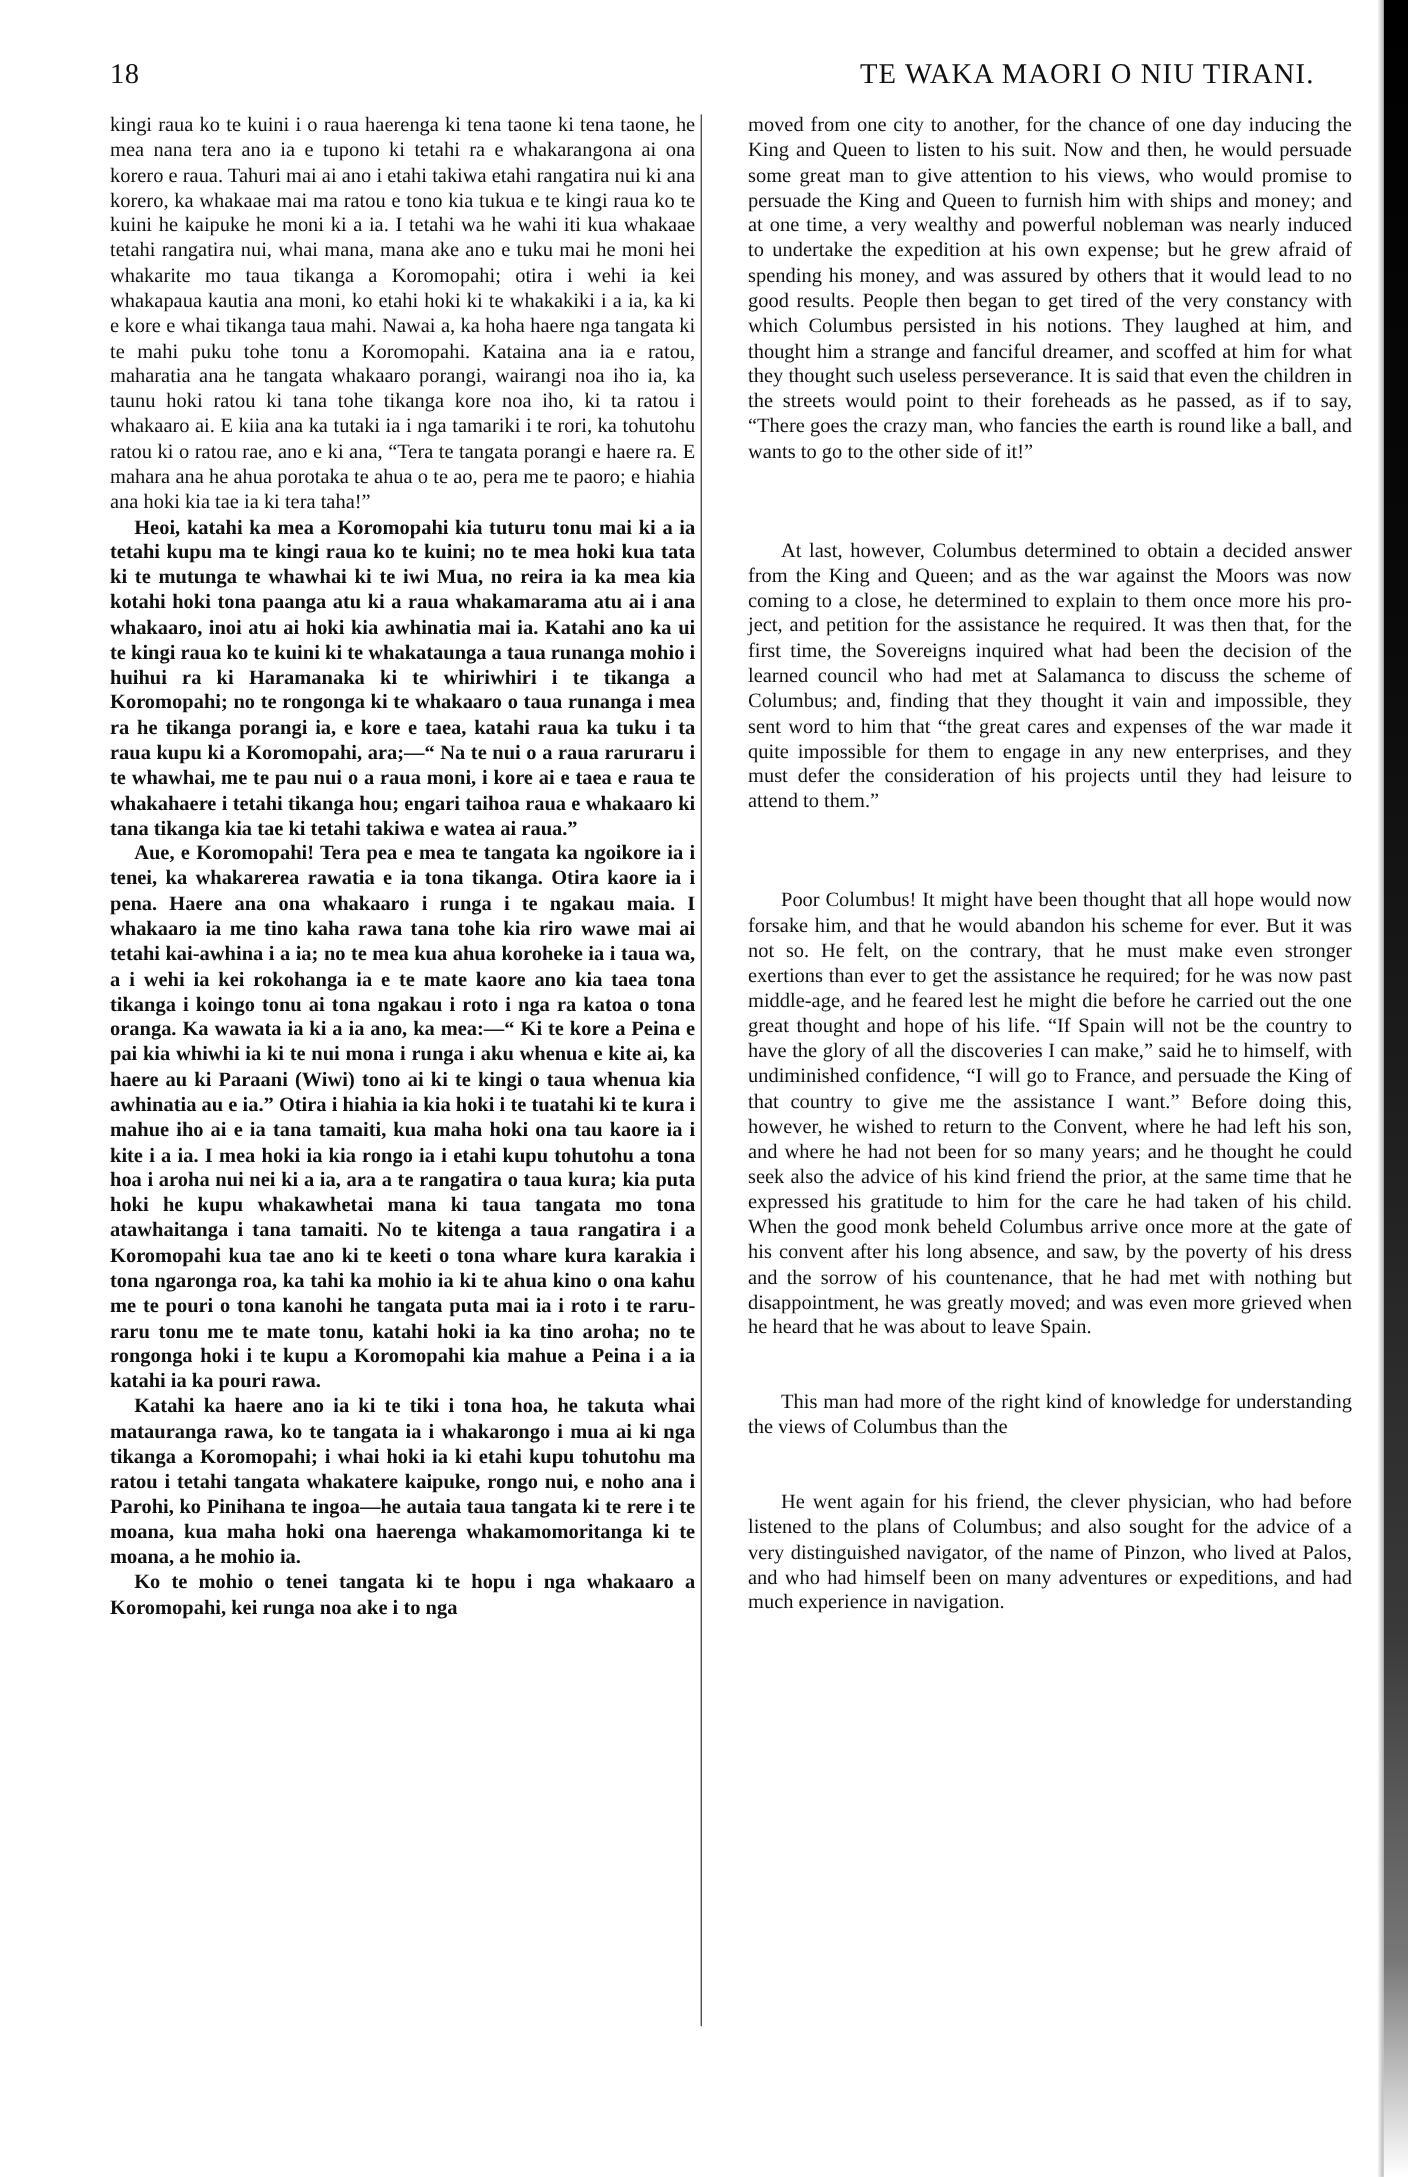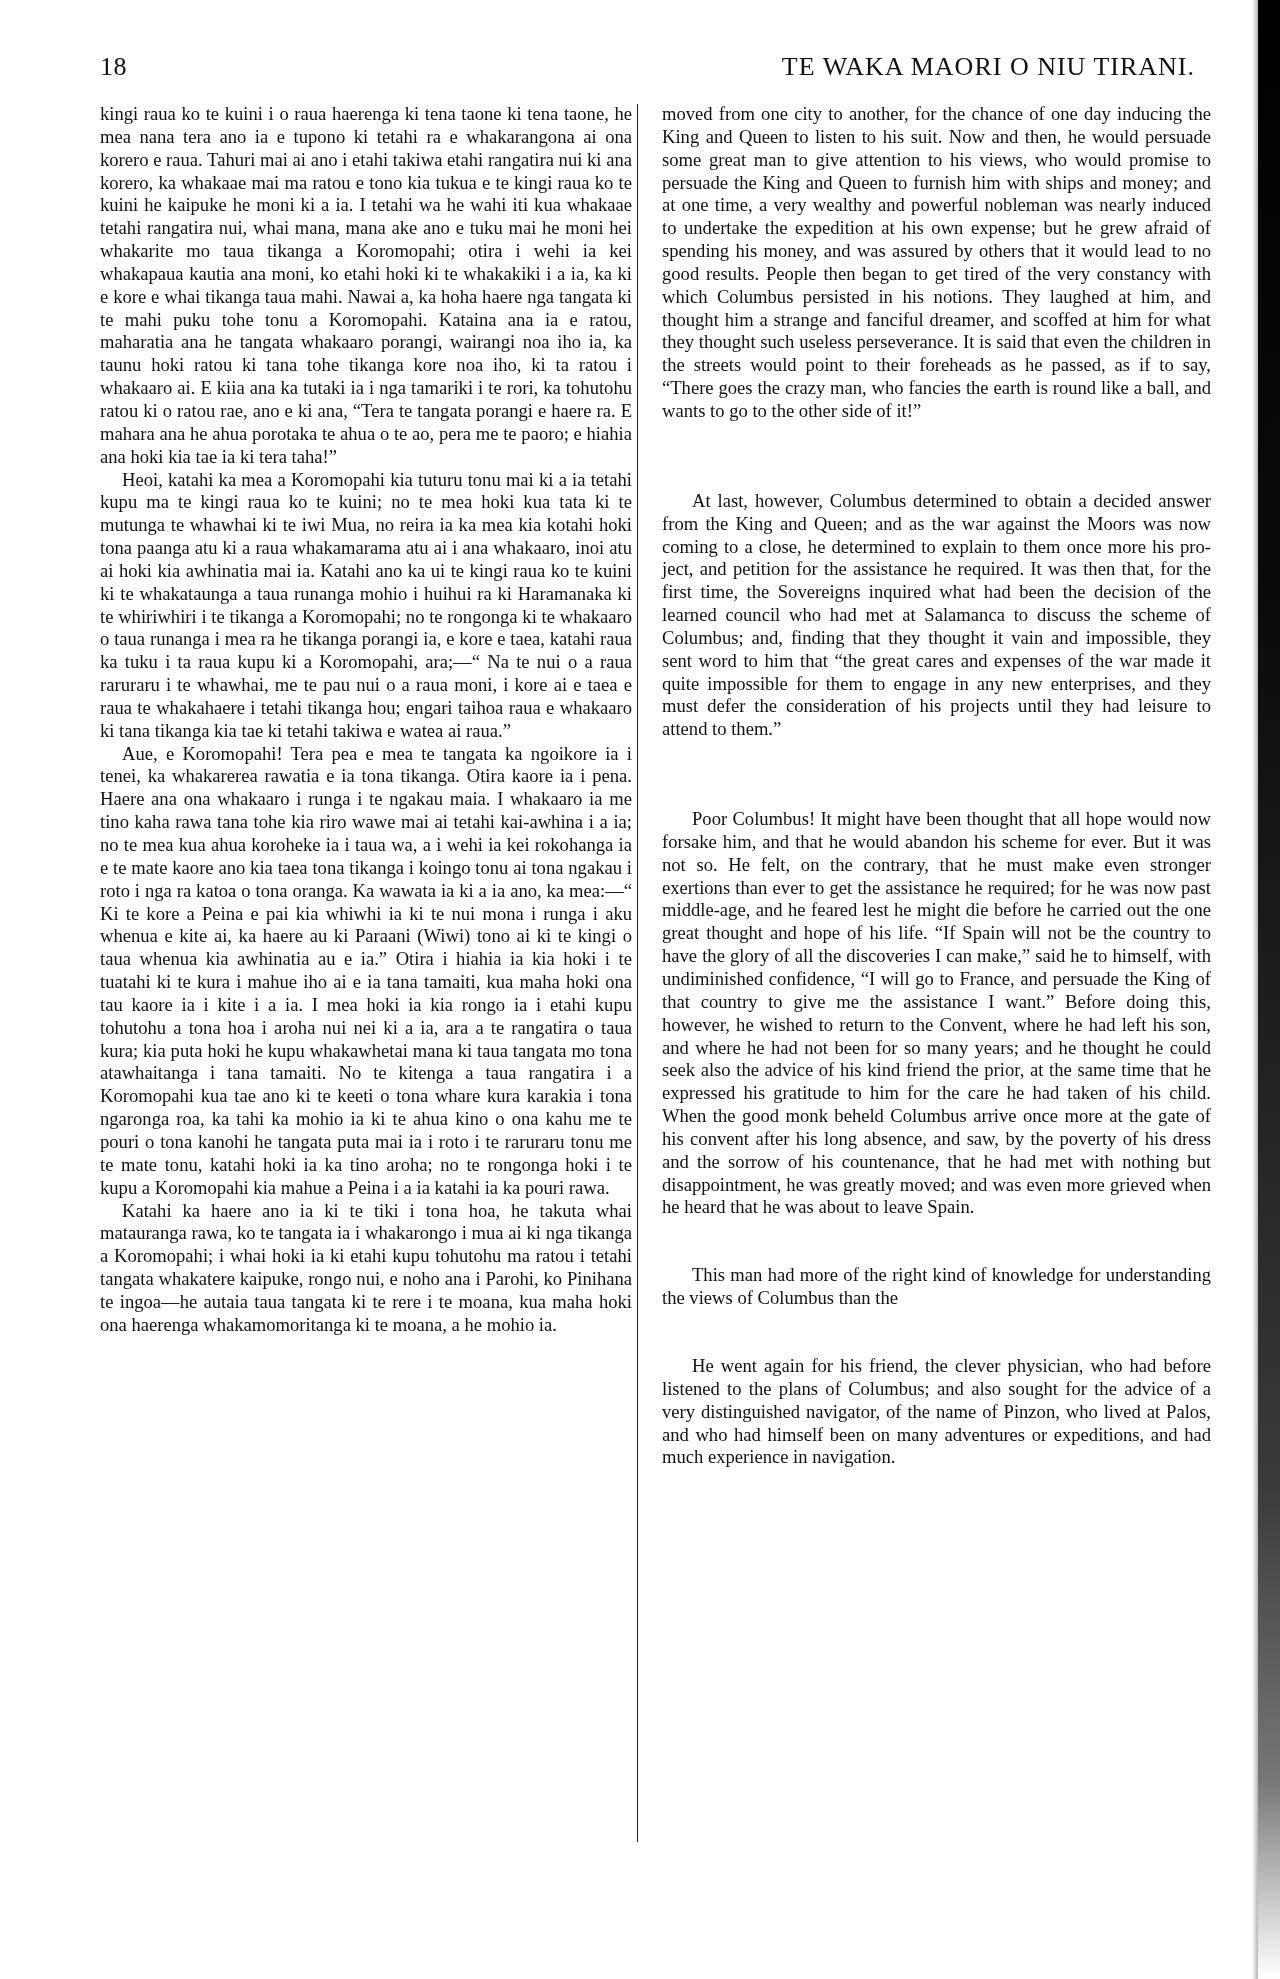--- a/index.html
+++ b/index.html
@@ -29,27 +29,27 @@
     position: absolute; left: 0; right: 0; top: 0; text-align: right;
     font-size: 26px; letter-spacing: 1px; padding-left: 40px;
   }
   .column {
     position: absolute; top: 103px;
     font-family: "Liberation Serif", "DejaVu Serif", serif;
     font-size: 18.6px; line-height: 22.85px; text-align: justify;
     hyphens: manual;
   }
   .col-left { left: 100px; width: 532px; }
-  .col-right { left: 662px; width: 549px; }
+  .col-right { left: 680px; width: 549px; }
   .divider {
     position: absolute; left: 637px; top: 104px; width: 1px; height: 1738px;
     background: #222;
   }
   .col-left p, .col-right p { margin: 0; }
-  .col-left p.indent { text-indent: 22px; }
+  .col-left p.indent { text-indent: 22px; font-weight: bold; }
   .col-right p.indent { text-indent: 30px; }
   .col-right p.gap { margin-top: 67px; }
   .col-right p.gap-lg { margin-top: 45px; }
 </style>
 </head>
 <body>
 
 <div class="page">
 
   <div class="binding-edge"></div>
@@ -58,20 +58,21 @@
   <div class="header">
     <span class="page-number">18</span>
     <div class="running-title">TE WAKA MAORI O NIU TIRANI.</div>
   </div>
 
   <div class="column col-left">
     <p>kingi raua ko te kuini i o raua haerenga ki tena taone ki tena taone, he mea nana tera ano ia e tupono ki tetahi ra e whakarangona ai ona korero e raua. Tahuri mai ai ano i etahi takiwa etahi rangatira nui ki ana korero, ka whakaae mai ma ratou e tono kia tukua e te kingi raua ko te kuini he kaipuke he moni ki a ia.  I tetahi wa he wahi iti kua whakaae tetahi rangatira nui, whai mana, mana ake ano e tuku mai he moni hei whakarite mo taua tikanga a Koromo­pahi; otira i wehi ia kei whakapaua kautia ana moni, ko etahi hoki ki te whakakiki i a ia, ka ki e kore e whai tikanga taua mahi.  Nawai a, ka hoha haere nga tangata ki te mahi puku tohe tonu a Koromopahi. Kataina ana ia e ratou, maharatia ana he tangata whakaaro porangi, wairangi noa iho ia, ka taunu hoki ratou ki tana tohe tikanga kore noa iho, ki ta ratou i whakaaro ai.  E kiia ana ka tutaki ia i nga tamariki i te rori, ka tohutohu ratou ki o ratou rae, ano e ki ana, “Tera te tangata porangi e haere ra.  E mahara ana he ahua porotaka te ahua o te ao, pera me te paoro; e hiahia ana hoki kia tae ia ki tera taha!”</p>
     <p class="indent">Heoi, katahi ka mea a Koromopahi kia tuturu tonu mai ki a ia tetahi kupu ma te kingi raua ko te kuini; no te mea hoki kua tata ki te mutunga te whawhai ki te iwi Mua, no reira ia ka mea kia kotahi hoki tona paanga atu ki a raua whakamarama atu ai i ana wha­kaaro, inoi atu ai hoki kia awhinatia mai ia.  Katahi ano ka ui te kingi raua ko te kuini ki te whakatau­nga a taua runanga mohio i huihui ra ki Haramanaka ki te whiriwhiri i te tikanga a Koromopahi; no te rongonga ki te whakaaro o taua runanga i mea ra he tikanga porangi ia, e kore e taea, katahi raua ka tuku i ta raua kupu ki a Koromopahi, ara;—“ Na te nui o a raua raruraru i te whawhai, me te pau nui o a raua moni, i kore ai e taea e raua te whakahaere i tetahi tikanga hou; engari taihoa raua e whakaaro ki tana tikanga kia tae ki tetahi takiwa e watea ai raua.”</p>
     <p class="indent">Aue, e Koromopahi!  Tera pea e mea te tangata ka ngoikore ia i tenei, ka whakarerea rawatia e ia tona tikanga.  Otira kaore ia i pena.  Haere ana ona whakaaro i runga i te ngakau maia.  I whakaaro ia me tino kaha rawa tana tohe kia riro wawe mai ai tetahi kai-awhina i a ia; no te mea kua ahua koro­heke ia i taua wa, a i wehi ia kei rokohanga ia e te mate kaore ano kia taea tona tikanga i koingo tonu ai tona ngakau i roto i nga ra katoa o tona oranga. Ka wawata ia ki a ia ano, ka mea:—“ Ki te kore a Peina e pai kia whiwhi ia ki te nui mona i runga i aku whenua e kite ai, ka haere au ki Paraani (Wiwi) tono ai ki te kingi o taua whenua kia awhinatia au e ia.”  Otira i hiahia ia kia hoki i te tuatahi ki te kura i mahue iho ai e ia tana tamaiti, kua maha hoki ona tau kaore ia i kite i a ia.  I mea hoki ia kia rongo ia i etahi kupu tohutohu a tona hoa i aroha nui nei ki a ia, ara a te rangatira o taua kura; kia puta hoki he kupu whakawhetai mana ki taua tangata mo tona atawhaitanga i tana tamaiti.  No te kitenga a taua rangatira i a Koromopahi kua tae ano ki te keeti o tona whare kura karakia i tona ngaronga roa, ka tahi ka mohio ia ki te ahua kino o ona kahu me te pouri o tona kanohi he tangata puta mai ia i roto i te raru­raru tonu me te mate tonu, katahi hoki ia ka tino aroha; no te rongonga hoki i te kupu a Koromo­pahi kia mahue a Peina i a ia katahi ia ka pouri rawa.</p>
     <p class="indent">Katahi ka haere ano ia ki te tiki i tona hoa, he takuta whai matauranga rawa, ko te tangata ia i whakarongo i mua ai ki nga tikanga a Koromopahi; i whai hoki ia ki etahi kupu tohutohu ma ratou i tetahi tangata whakatere kaipuke, rongo nui, e noho ana i Parohi, ko Pinihana te ingoa—he autaia taua tangata ki te rere i te moana, kua maha hoki ona haerenga whakamomoritanga ki te moana, a he mohio ia.</p>
+    <p class="indent">Ko te mohio o tenei tangata ki te hopu i nga whakaaro a Koromopahi, kei runga noa ake i to nga</p>
   </div>
 
   <div class="divider"></div>
 
   <div class="column col-right">
     <p>moved from one city to another, for the chance of one day inducing the King and Queen to listen to his suit.  Now and then, he would persuade some great man to give attention to his views, who would promise to persuade the King and Queen to furnish him with ships and money; and at one time, a very wealthy and powerful nobleman was nearly induced to undertake the expedition at his own expense; but he grew afraid of spending his money, and was assured by others that it would lead to no good results.  People then began to get tired of the very constancy with which Columbus persisted in his notions.  They laughed at him, and thought him a strange and fanciful dreamer, and scoffed at him for what they thought such useless perseverance.  It is said that even the children in the streets would point to their foreheads as he passed, as if to say, “There goes the crazy man, who fancies the earth is round like a ball, and wants to go to the other side of it!”</p>
     <p class="indent gap">At last, however, Columbus determined to obtain a decided answer from the King and Queen; and as the war against the Moors was now coming to a close, he determined to explain to them once more his pro­ject, and petition for the assistance he required.  It was then that, for the first time, the Sovereigns in­quired what had been the decision of the learned council who had met at Salamanca to discuss the scheme of Columbus; and, finding that they thought it vain and impossible, they sent word to him that “the great cares and expenses of the war made it quite impossible for them to engage in any new enterprises, and they must defer the consideration of his projects until they had leisure to attend to them.”</p>
     <p class="indent gap">Poor Columbus!  It might have been thought that all hope would now forsake him, and that he would abandon his scheme for ever.  But it was not so. He felt, on the contrary, that he must make even stronger exertions than ever to get the assistance he required; for he was now past middle-age, and he feared lest he might die before he carried out the one great thought and hope of his life.  “If Spain will not be the country to have the glory of all the discoveries I can make,” said he to himself, with un­diminished confidence, “I will go to France, and persuade the King of that country to give me the assistance I want.”  Before doing this, however, he wished to return to the Convent, where he had left his son, and where he had not been for so many years; and he thought he could seek also the advice of his kind friend the prior, at the same time that he ex­pressed his gratitude to him for the care he had taken of his child.  When the good monk beheld Columbus arrive once more at the gate of his convent after his long absence, and saw, by the poverty of his dress and the sorrow of his countenance, that he had met with nothing but disappointment, he was greatly moved; and was even more grieved when he heard that he was about to leave Spain.</p>
     <p class="indent gap-lg">This man had more of the right kind of knowledge for understanding the views of Columbus than the</p>
     <p class="indent gap-lg">He went again for his friend, the clever physician, who had before listened to the plans of Columbus; and also sought for the advice of a very distinguished navigator, of the name of Pinzon, who lived at Palos, and who had himself been on many adventures or expeditions, and had much experience in navigation.</p>

